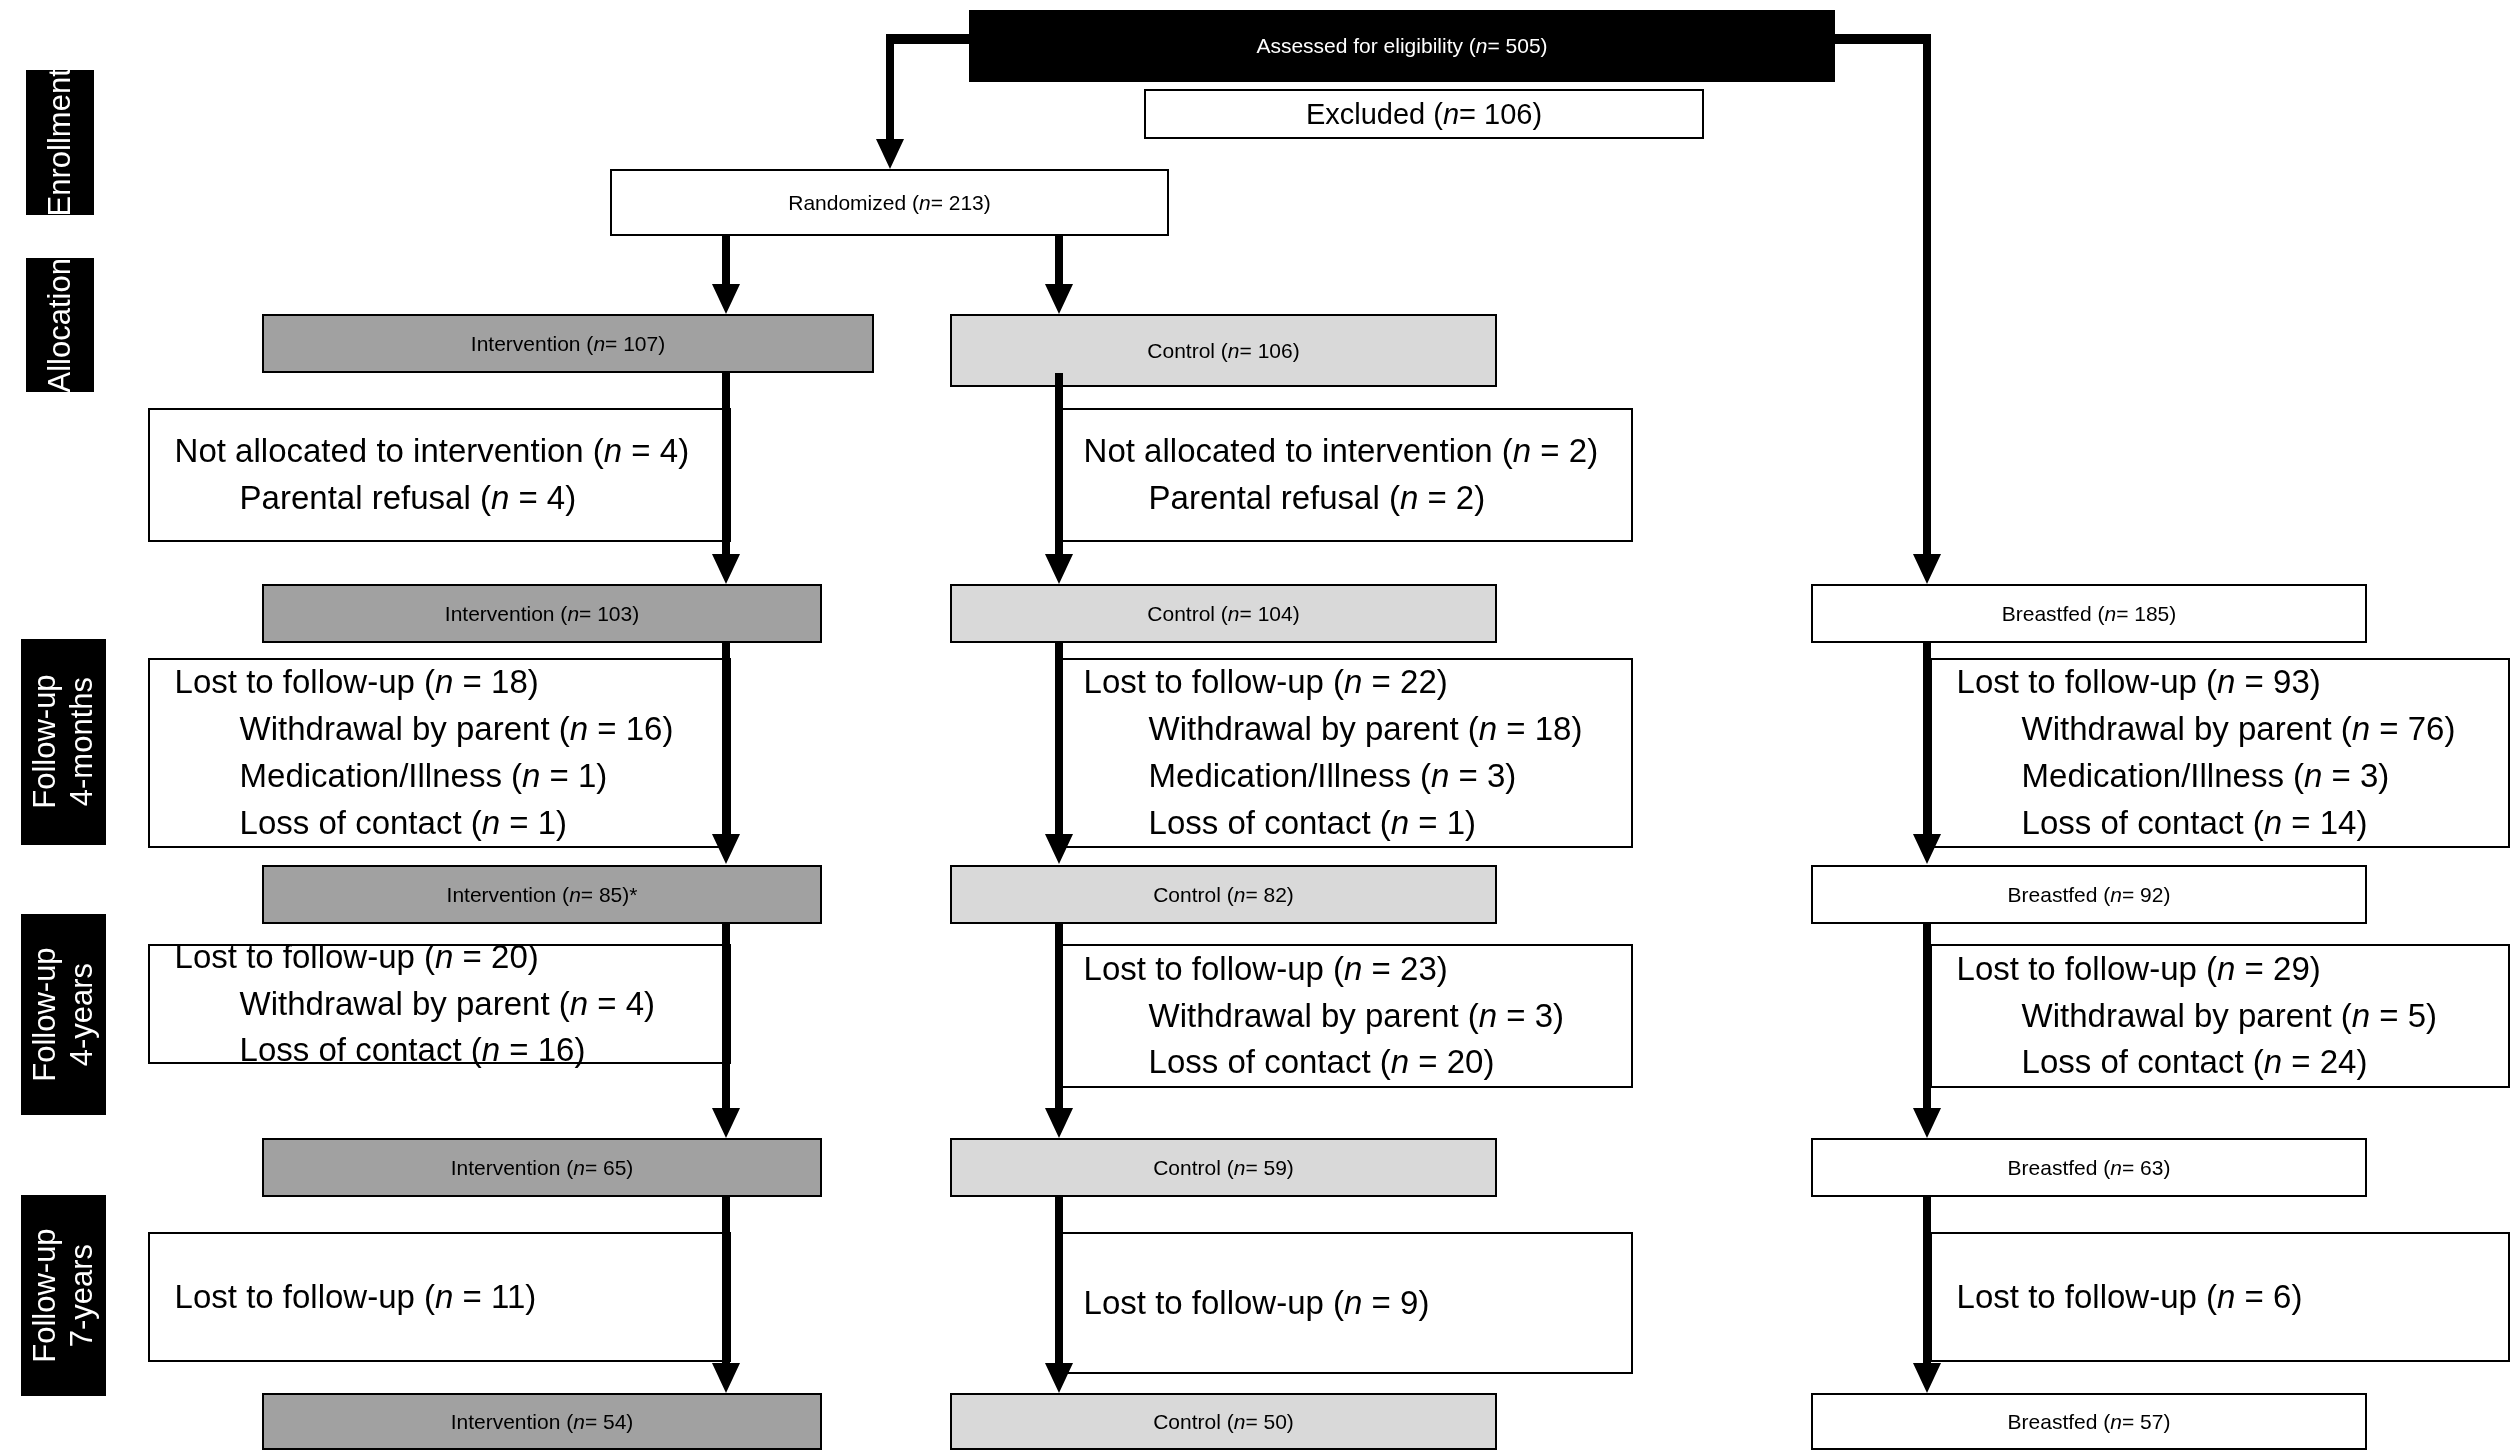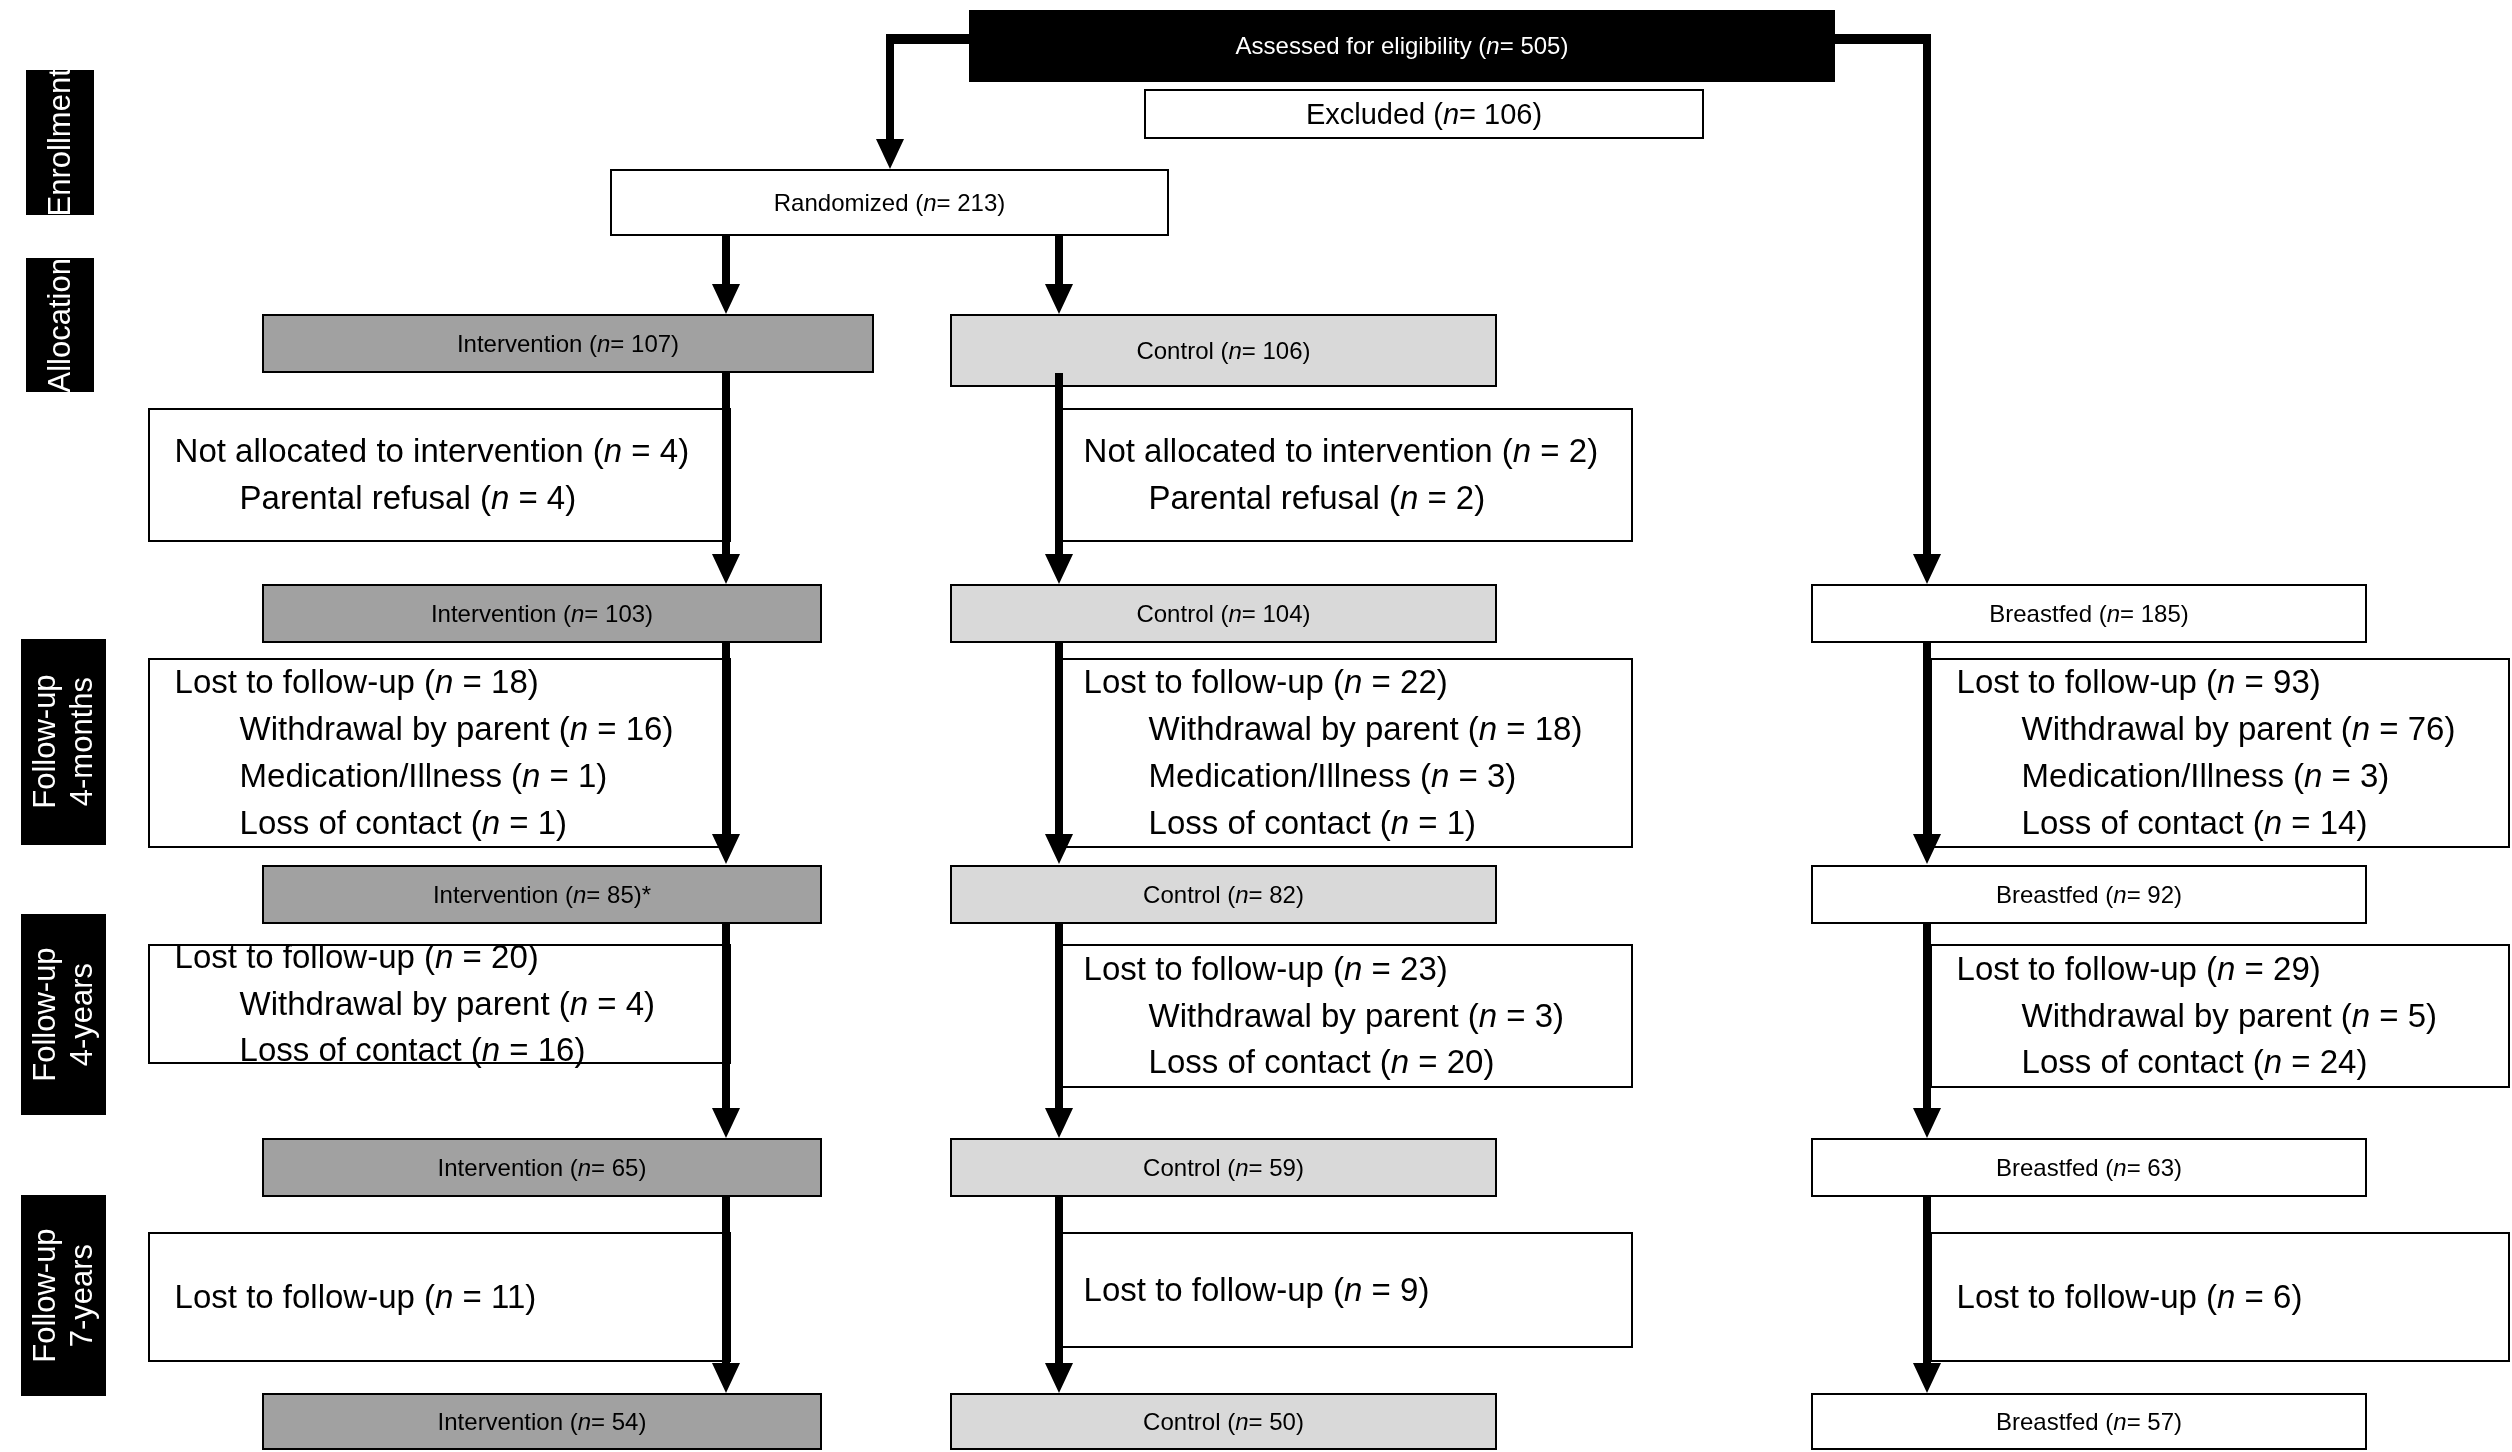--- a/index.html
+++ b/index.html
@@ -30,21 +30,21 @@
   }
   
   .box{
     position:absolute;
     box-sizing:border-box;
     border:2.7px solid #000;
     background:#fff;
     display:flex;
     align-items:center;
     justify-content:center;
-    font-size:24px;
+    font-size:21px;
     text-align:center;
   }
   .box.black{background:#000;color:#fff;}
   .box.dark{background:#a1a1a1;}
   .box.light{background:#d9d9d9;}
   .box.thin{border-width:2.1px;}
   .loss{
     position:absolute;
     box-sizing:border-box;
     border:2.7px solid #000;
@@ -164,21 +164,21 @@
     <div class="sub">Loss of contact  (<i>n</i> = 24)</div>
   </div>
 
   <div class="box dark" style="left:262px;top:1138px;width:560px;height:59px;">Intervention (<i>n</i> = 65)</div>
   <div class="box light" style="left:950px;top:1138px;width:547px;height:59px;">Control (<i>n</i> = 59)</div>
   <div class="box" style="left:1811px;top:1138px;width:556px;height:59px;">Breastfed (<i>n</i> = 63)</div>
 
   <div class="loss" style="left:148px;top:1232px;width:583px;height:130px;">
     <div>Lost to follow-up  (<i>n</i> = 11)</div>
   </div>
-  <div class="loss" style="left:1057px;top:1232px;width:576px;height:116px;">
+  <div class="loss" style="left:1057px;top:1232px;width:576px;height:142px;">
     <div>Lost to follow-up  (<i>n</i> = 9)</div>
   </div>
   <div class="loss" style="left:1930px;top:1232px;width:580px;height:130px;">
     <div>Lost to follow-up  (<i>n</i> = 6)</div>
   </div>
 
   <div class="box dark" style="left:262px;top:1393px;width:560px;height:57px;">Intervention (<i>n</i> = 54)</div>
   <div class="box light" style="left:950px;top:1393px;width:547px;height:57px;">Control (<i>n</i> = 50)</div>
   <div class="box" style="left:1811px;top:1393px;width:556px;height:57px;">Breastfed (<i>n</i> = 57)</div>
 

